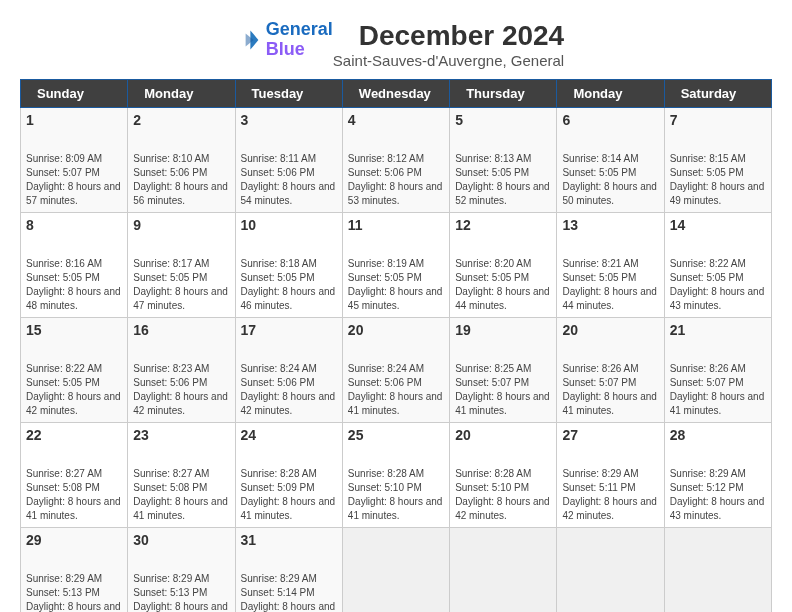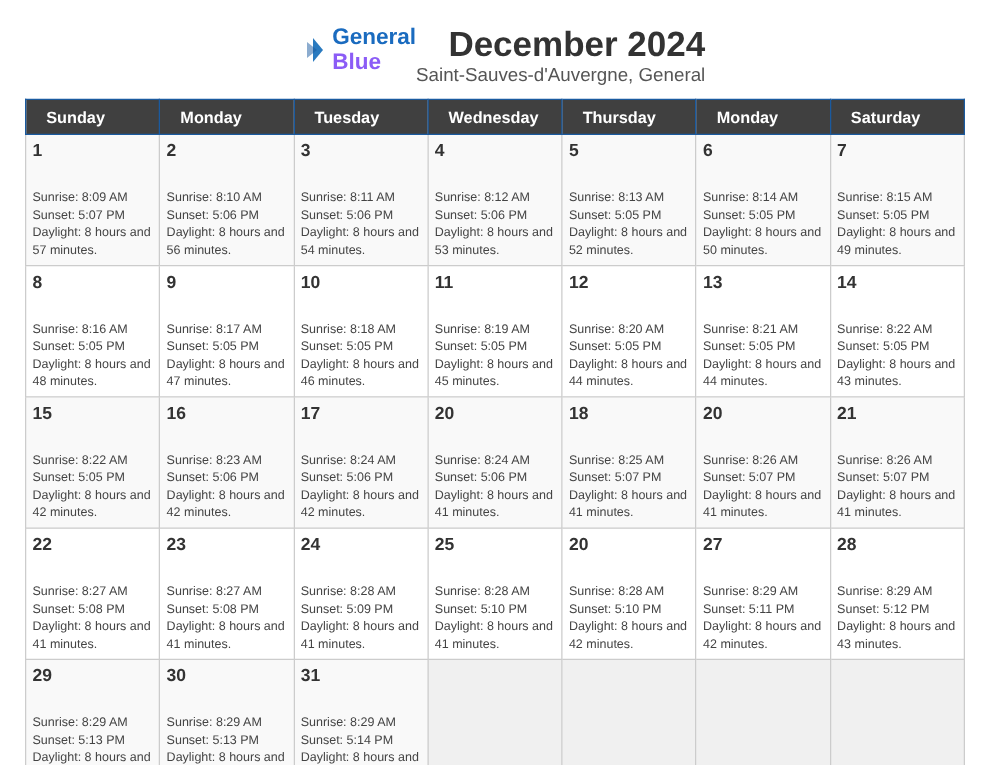--- a/index.html
+++ b/index.html
@@ -193,21 +193,21 @@
         </td>
         <td>
           <span class="day-num">17</span>
           <div class="day-info">Sunrise: 8:24 AM<br>Sunset: 5:06 PM<br>Daylight: 8 hours and 42 minutes.</div>
         </td>
         <td>
           <span class="day-num">20</span>
           <div class="day-info">Sunrise: 8:24 AM<br>Sunset: 5:06 PM<br>Daylight: 8 hours and 41 minutes.</div>
         </td>
         <td>
-          <span class="day-num">18</span>
+          <span class="day-num">19</span>
           <div class="day-info">Sunrise: 8:25 AM<br>Sunset: 5:07 PM<br>Daylight: 8 hours and 41 minutes.</div>
         </td>
         <td>
           <span class="day-num">20</span>
           <div class="day-info">Sunrise: 8:26 AM<br>Sunset: 5:07 PM<br>Daylight: 8 hours and 41 minutes.</div>
         </td>
         <td>
           <span class="day-num">21</span>
           <div class="day-info">Sunrise: 8:26 AM<br>Sunset: 5:07 PM<br>Daylight: 8 hours and 41 minutes.</div>
         </td>

